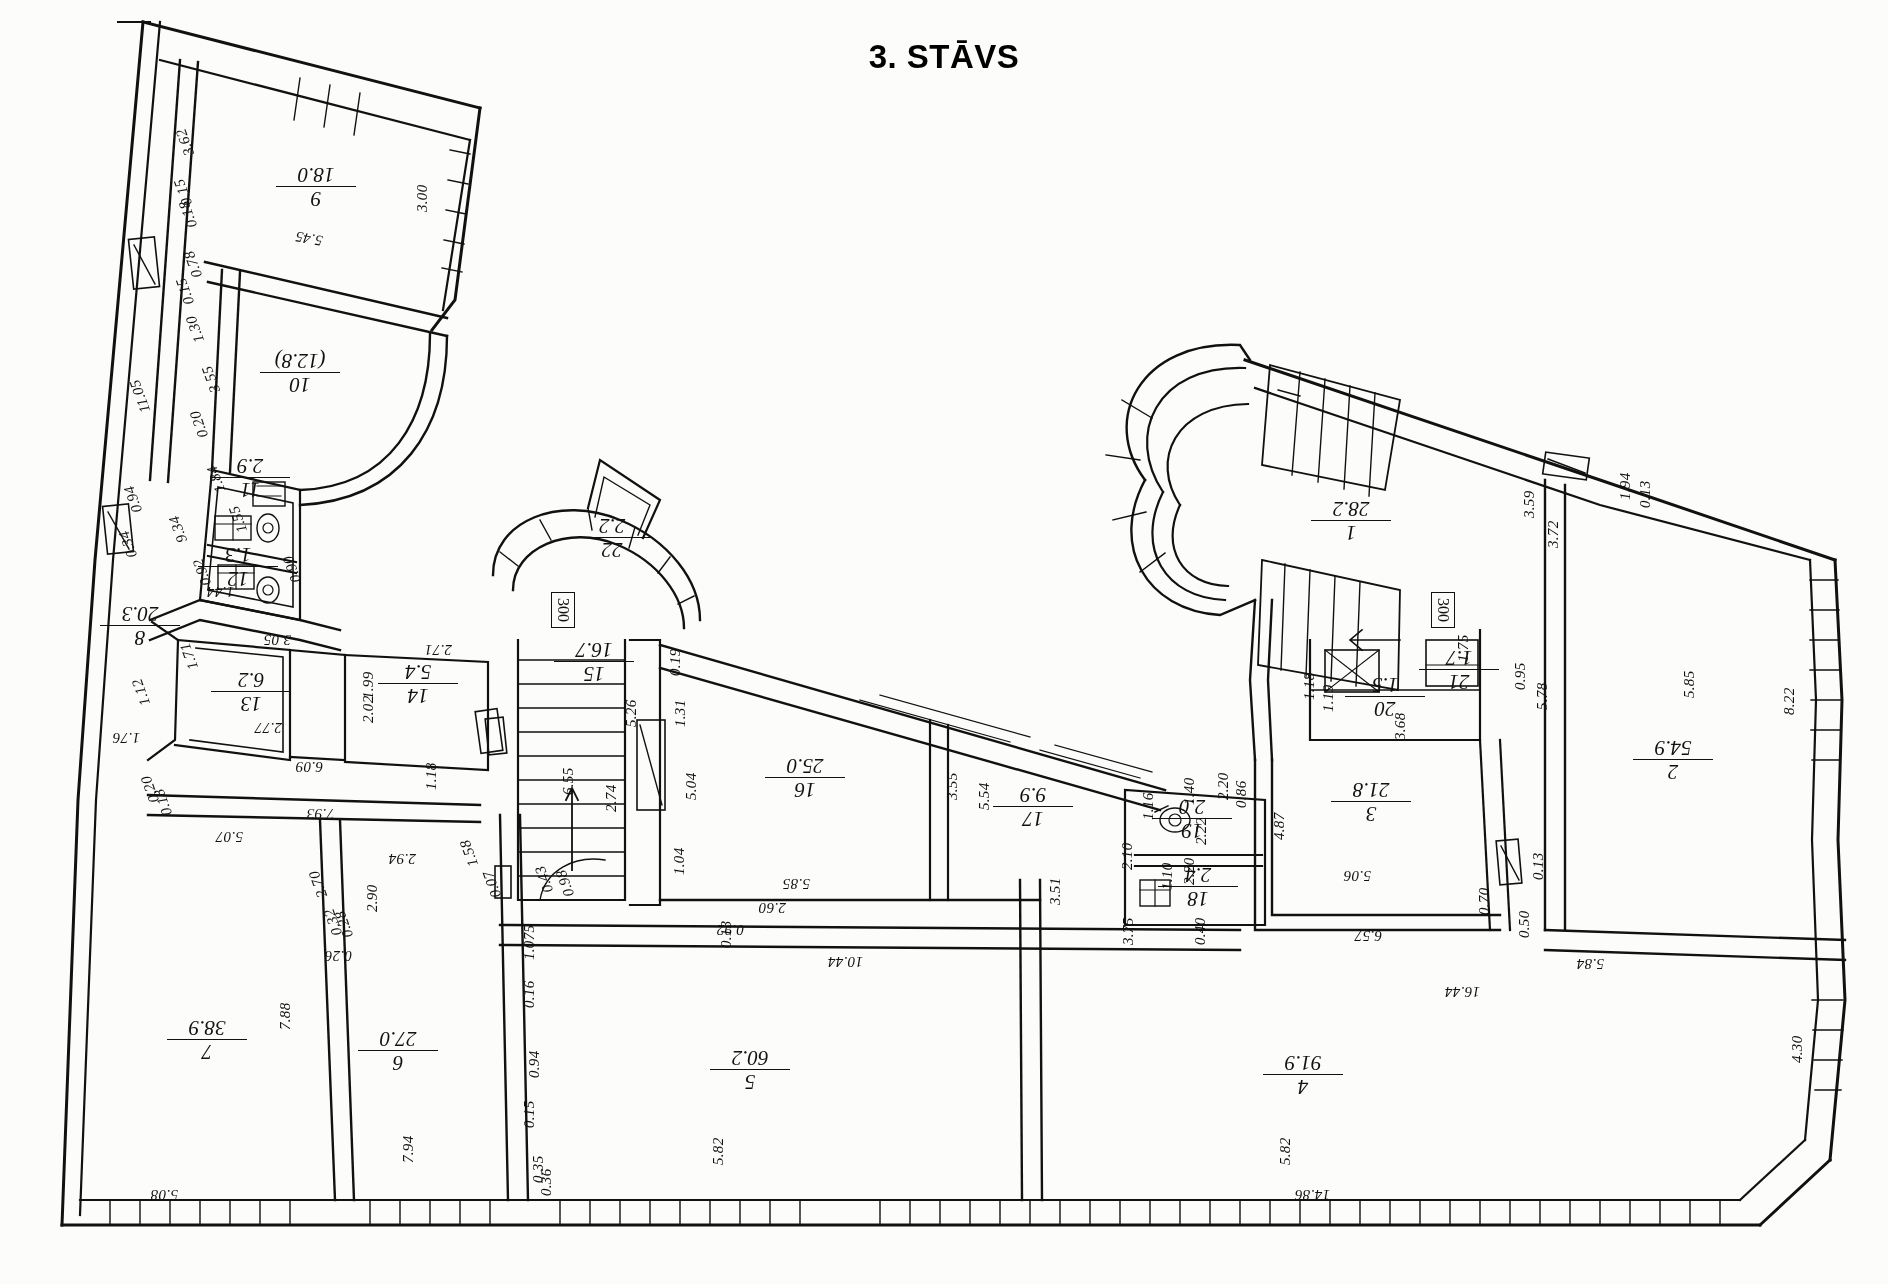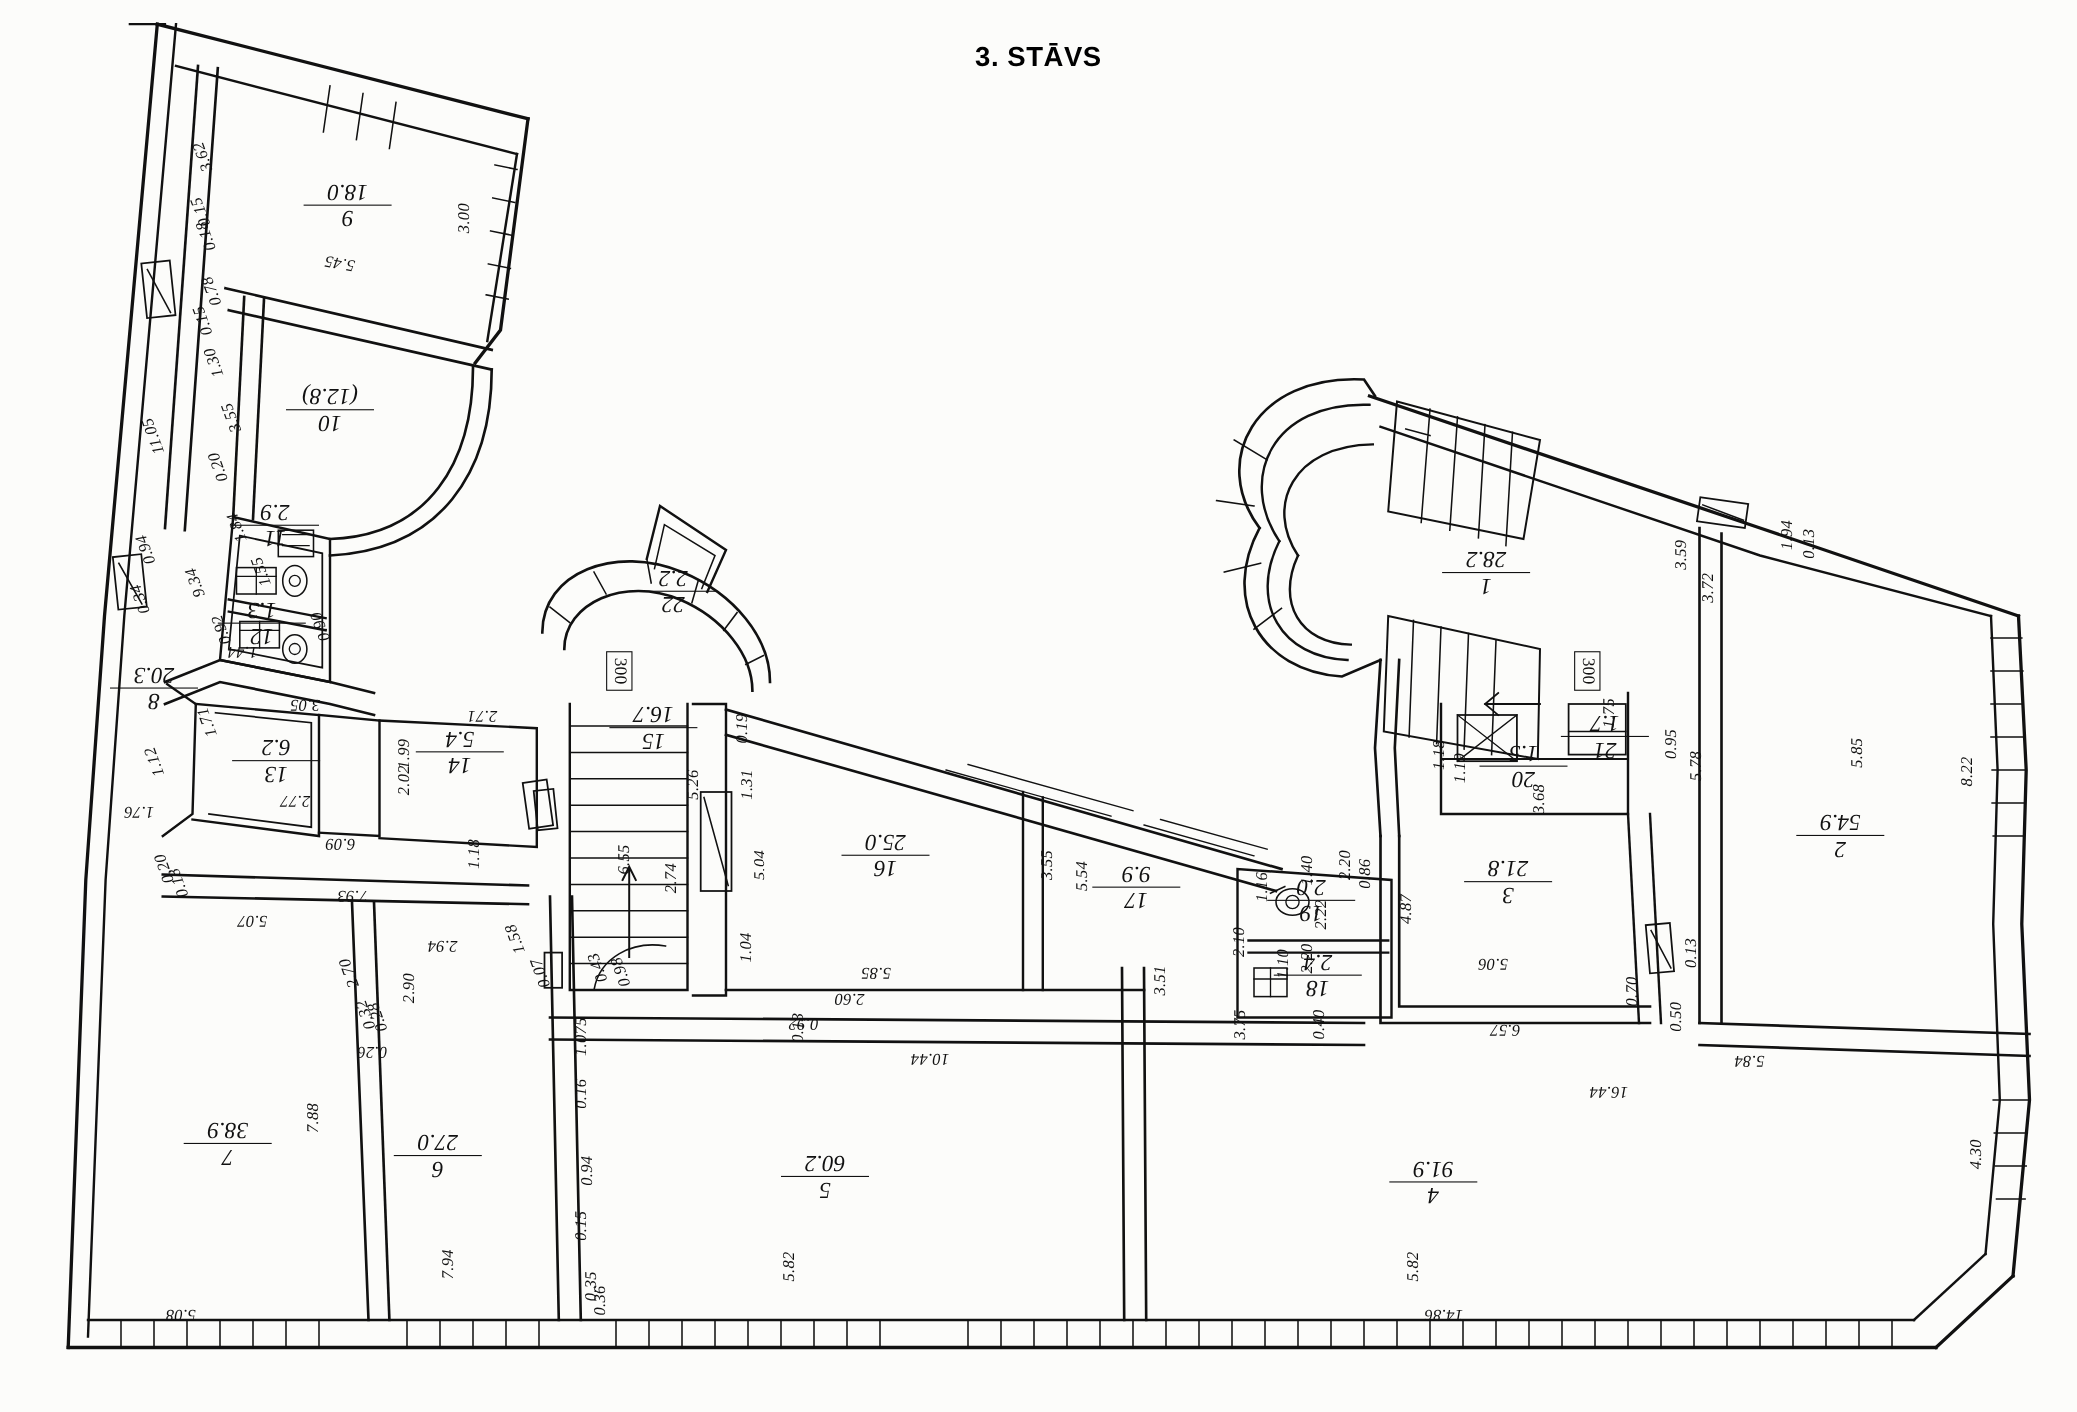--- a/index.html
+++ b/index.html
@@ -9,21 +9,21 @@
     position:relative;
     width:1888px;height:1284px;
     background:#fcfcfa;
     overflow:hidden;
   }
   
   #plan-title{
     position:absolute;
     left:0;top:38px;width:1888px;
     text-align:center;
-    font-size:25px;font-weight:bold;
+    font-size:33px;font-weight:bold;
     letter-spacing:.5px;
     color:#000;
     font-family:"Liberation Sans", sans-serif;
   }
   
   #drawing{position:absolute;left:0;top:0;width:1888px;height:1284px;}
   
   .lbl{
     position:absolute;
     color:#111;

